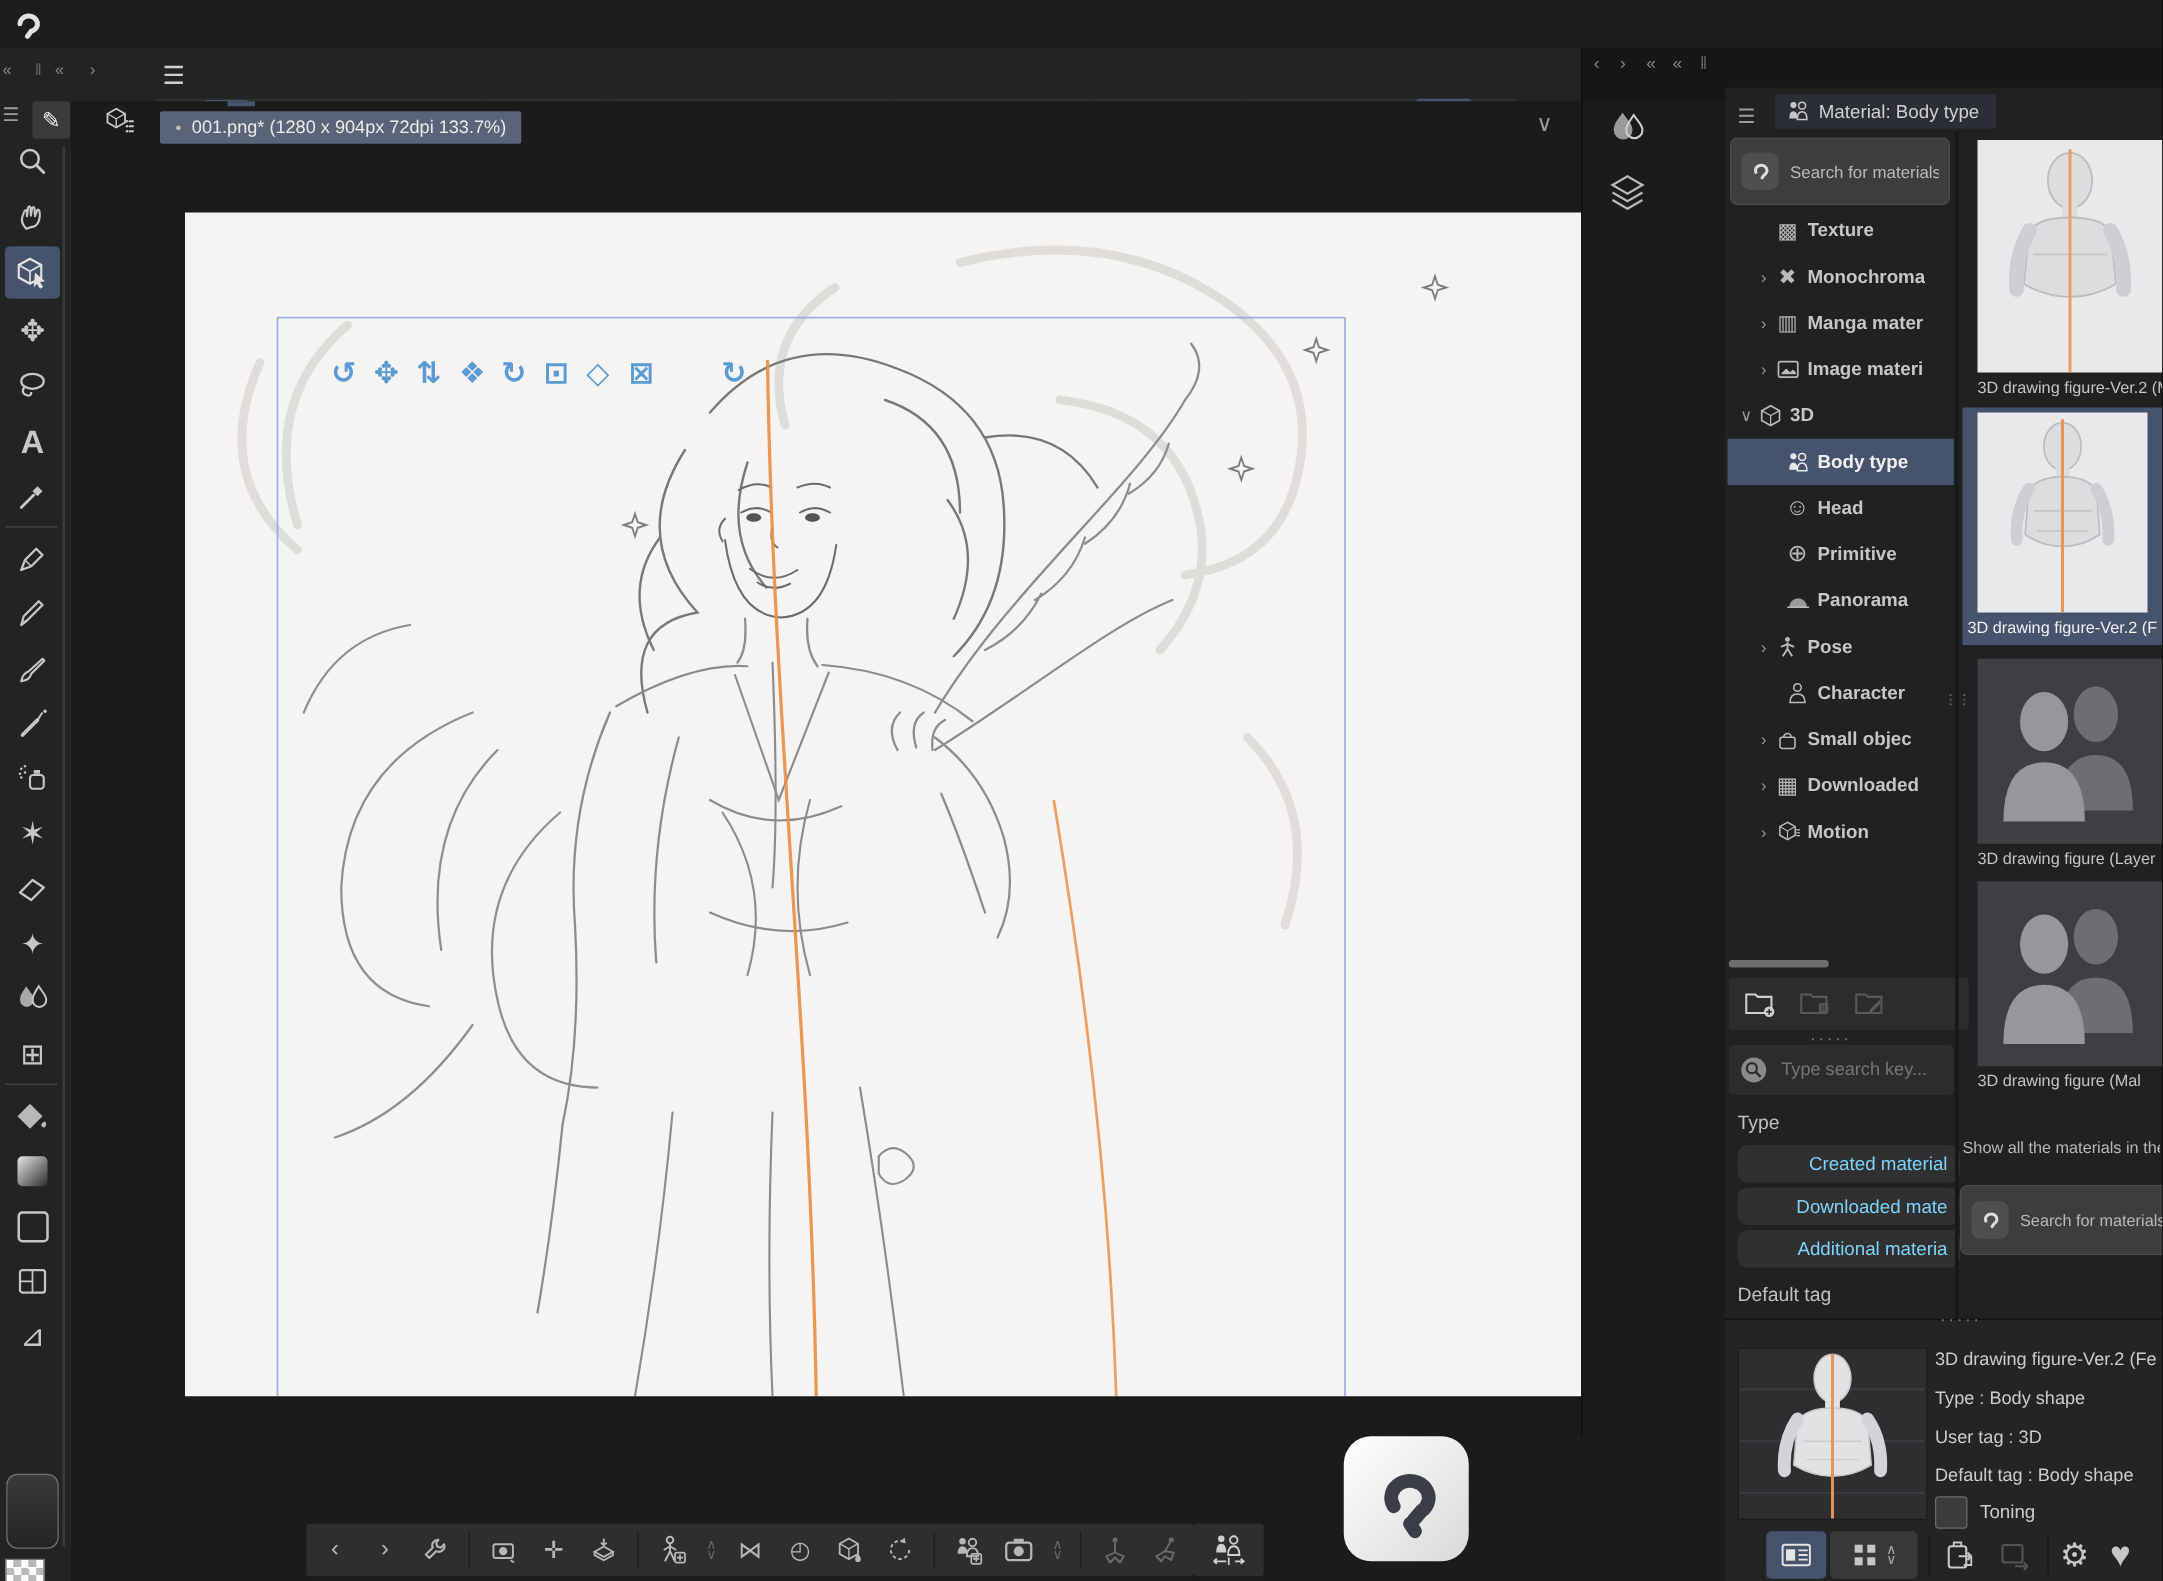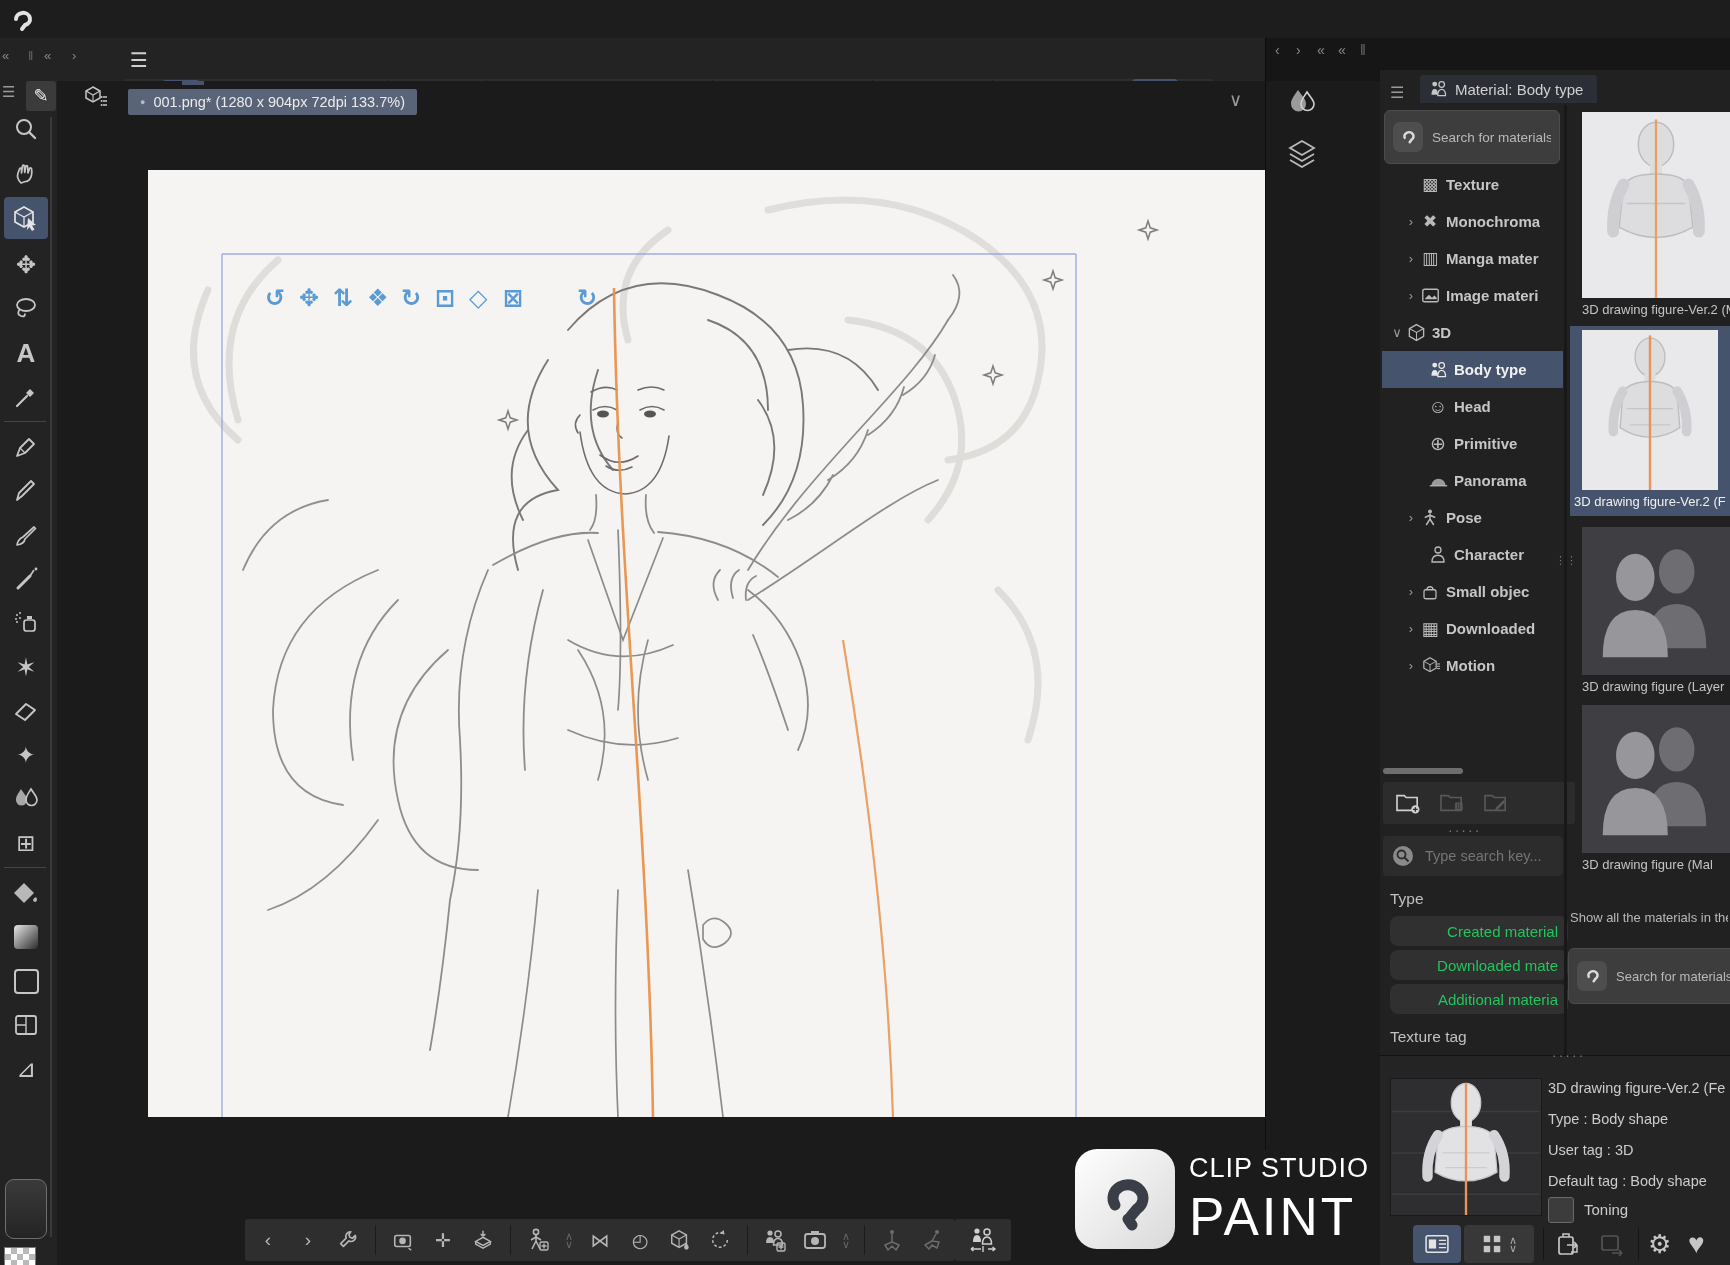--- a/index.html
+++ b/index.html
@@ -32,21 +32,21 @@
   .mpanel{left:1380px;top:70px;width:350px;height:985px;background:#212121;}
   .mp-header{position:absolute;left:0;top:5px;width:350px;height:28px;display:flex;align-items:center;}
   .mp-tab{margin-left:40px;height:28px;display:flex;align-items:center;gap:7px;background:#2b2e34;padding:0 14px 0 8px;border-radius:3px 3px 0 0;font-size:15px;color:#d0d0d0;}
   .searchbtn{position:absolute;background:#3d3d3d;border:1px solid #4c4c4c;border-radius:6px;display:flex;align-items:center;gap:9px;padding:0 8px;color:#b9b9b9;}
   .cspmini{width:30px;height:30px;background:#4e4e4e;border-radius:7px;display:flex;align-items:center;justify-content:center;flex:none;}
   .tree-row{position:absolute;left:2px;width:181px;height:37px;display:flex;align-items:center;font-size:15px;color:#c6c6c6;}
   .tree-row .arrow{width:14px;text-align:center;font-size:13px;color:#9a9a9a;flex:none;}
   .tree-row .ticon{width:24px;display:flex;justify-content:center;flex:none;color:#b9b9b9;font-size:17px;}
   .tree-row .tlabel{white-space:nowrap;overflow:hidden;margin-left:4px;font-weight:bold;}
   .tree-row.sel{background:#46536d;color:#f0f0f0;}
-  .typebtn{position:absolute;left:10px;width:168px;height:30px;background:#303030;border-radius:8px;display:flex;align-items:center;justify-content:flex-end;padding-right:10px;font-size:15px;color:#22c55e;white-space:nowrap;overflow:hidden;}
+  .typebtn{position:absolute;left:10px;width:168px;height:30px;background:#303030;border-radius:8px;display:flex;align-items:center;justify-content:flex-end;padding-right:10px;font-size:15px;color:#7dd3fc;white-space:nowrap;overflow:hidden;}
   .thumblabel{position:absolute;left:202px;width:148px;font-size:13px;color:#c4c4c4;white-space:nowrap;overflow:hidden;}
   .dpanel{left:1380px;top:1055px;width:350px;height:210px;background:#242424;border-top:1px solid #121212;}
   .dline{position:absolute;left:168px;font-size:14.5px;color:#cccccc;white-space:nowrap;}
   .dbtn{position:absolute;top:169px;height:38px;background:#383838;border-radius:4px;display:flex;align-items:center;justify-content:center;gap:6px;}
   .selbtn{background:#46536d !important;}
   .spinner{display:flex;flex-direction:column;line-height:8px;font-size:11px;color:#a8a8a8;align-items:center;}
   .checker{background:repeating-conic-gradient(#b9b9b9 0 25%,#fff 0 50%) 0 0/12px 12px;}
   .swatchframe{border:1.5px solid #8f8f8f;}
 </style>
 </head>
@@ -507,24 +507,20 @@
           <path d="M3 23h10m-10 0 2.5-2M3 23l2.5 2m14.5-2h7m-2.5-2 2.5 2-2.5 2" stroke="#d0d0d0" stroke-width="1.4" fill="none"></path>
           <path d="M15 20v6" stroke="#d0d0d0" stroke-width="1.4"></path>
         </svg>
     </div>
 
     <div class="cspbox">
       <svg width="64" height="64" viewBox="0 0 64 64">
           <path d="M22 38a15 13.5 0 1 1 22 4l-6 7" fill="none" stroke="#3a3f47" stroke-width="11" stroke-linecap="round"></path>
           <path d="M35 52l4 6" stroke="#3a3f47" stroke-width="11" stroke-linecap="round"></path>
         </svg>
-    </div>
-    <div class="csptext">
-      <div style="font-size:27px;letter-spacing:1px;">CLIP STUDIO</div>
-      <div style="font-size:53px;letter-spacing:3px;margin-top:2px;">PAINT</div>
     </div>
   </div>
 
   <div class="rstrip-div"></div>
   <span class="abs glyph" style="left:1275px;top:42px;font-size:14px;color:#8a8a8a;">‹</span>
   <span class="abs glyph" style="left:1296px;top:42px;font-size:14px;color:#8a8a8a;">›</span>
   <span class="abs glyph" style="left:1317px;top:42px;font-size:14px;color:#8a8a8a;">«</span>
   <span class="abs glyph" style="left:1338px;top:42px;font-size:14px;color:#8a8a8a;">«</span>
   <span class="abs glyph" style="left:1360px;top:42px;font-size:14px;color:#6a6a6a;">‖</span>
   <span class="abs" style="left:1286px;top:86px;">
@@ -727,21 +723,21 @@
     <span class="abs" style="left:10px;top:820px;font-size:15.5px;color:#c0c0c0;">Type</span>
     <div class="typebtn" style="top:846px;">
         <span>Created material</span>
       </div>
     <div class="typebtn" style="top:880px;">
         <span>Downloaded mate</span>
       </div>
     <div class="typebtn" style="top:914px;">
         <span>Additional materia</span>
       </div>
-    <span class="abs" style="left:10px;top:958px;font-size:15.5px;color:#c0c0c0;">Texture tag</span>
+    <span class="abs" style="left:10px;top:958px;font-size:15.5px;color:#c0c0c0;">Default tag</span>
 
     <div class="abs" style="left:184px;top:35px;width:3px;height:950px;background:#181818;"></div>
     <span class="abs glyph" style="left:181px;top:488px;font-size:11px;line-height:5px;color:#777;width:10px;">⋮⋮</span>
 
     <div class="abs" style="left:202px;top:42px;width:148px;height:186px;background:#e9e9eb;">
       <svg width="148" height="186" viewBox="0 0 100 126">
           <ellipse cx="50" cy="22" rx="12" ry="15" fill="#dddddf" stroke="#bdbdc1" stroke-width="1"></ellipse>
           <path d="M46 35h8v8h-8z" fill="#dddddf"></path>
           <path d="M28 50q4-8 22-8t22 8l3 28q-12 7-25 7t-25-7z" fill="#dddddf" stroke="#bdbdc1" stroke-width="1"></path>
           <path d="M28 49q-8 14-7 32" stroke="#cfcfd3" stroke-width="8" stroke-linecap="round" fill="none"></path>

